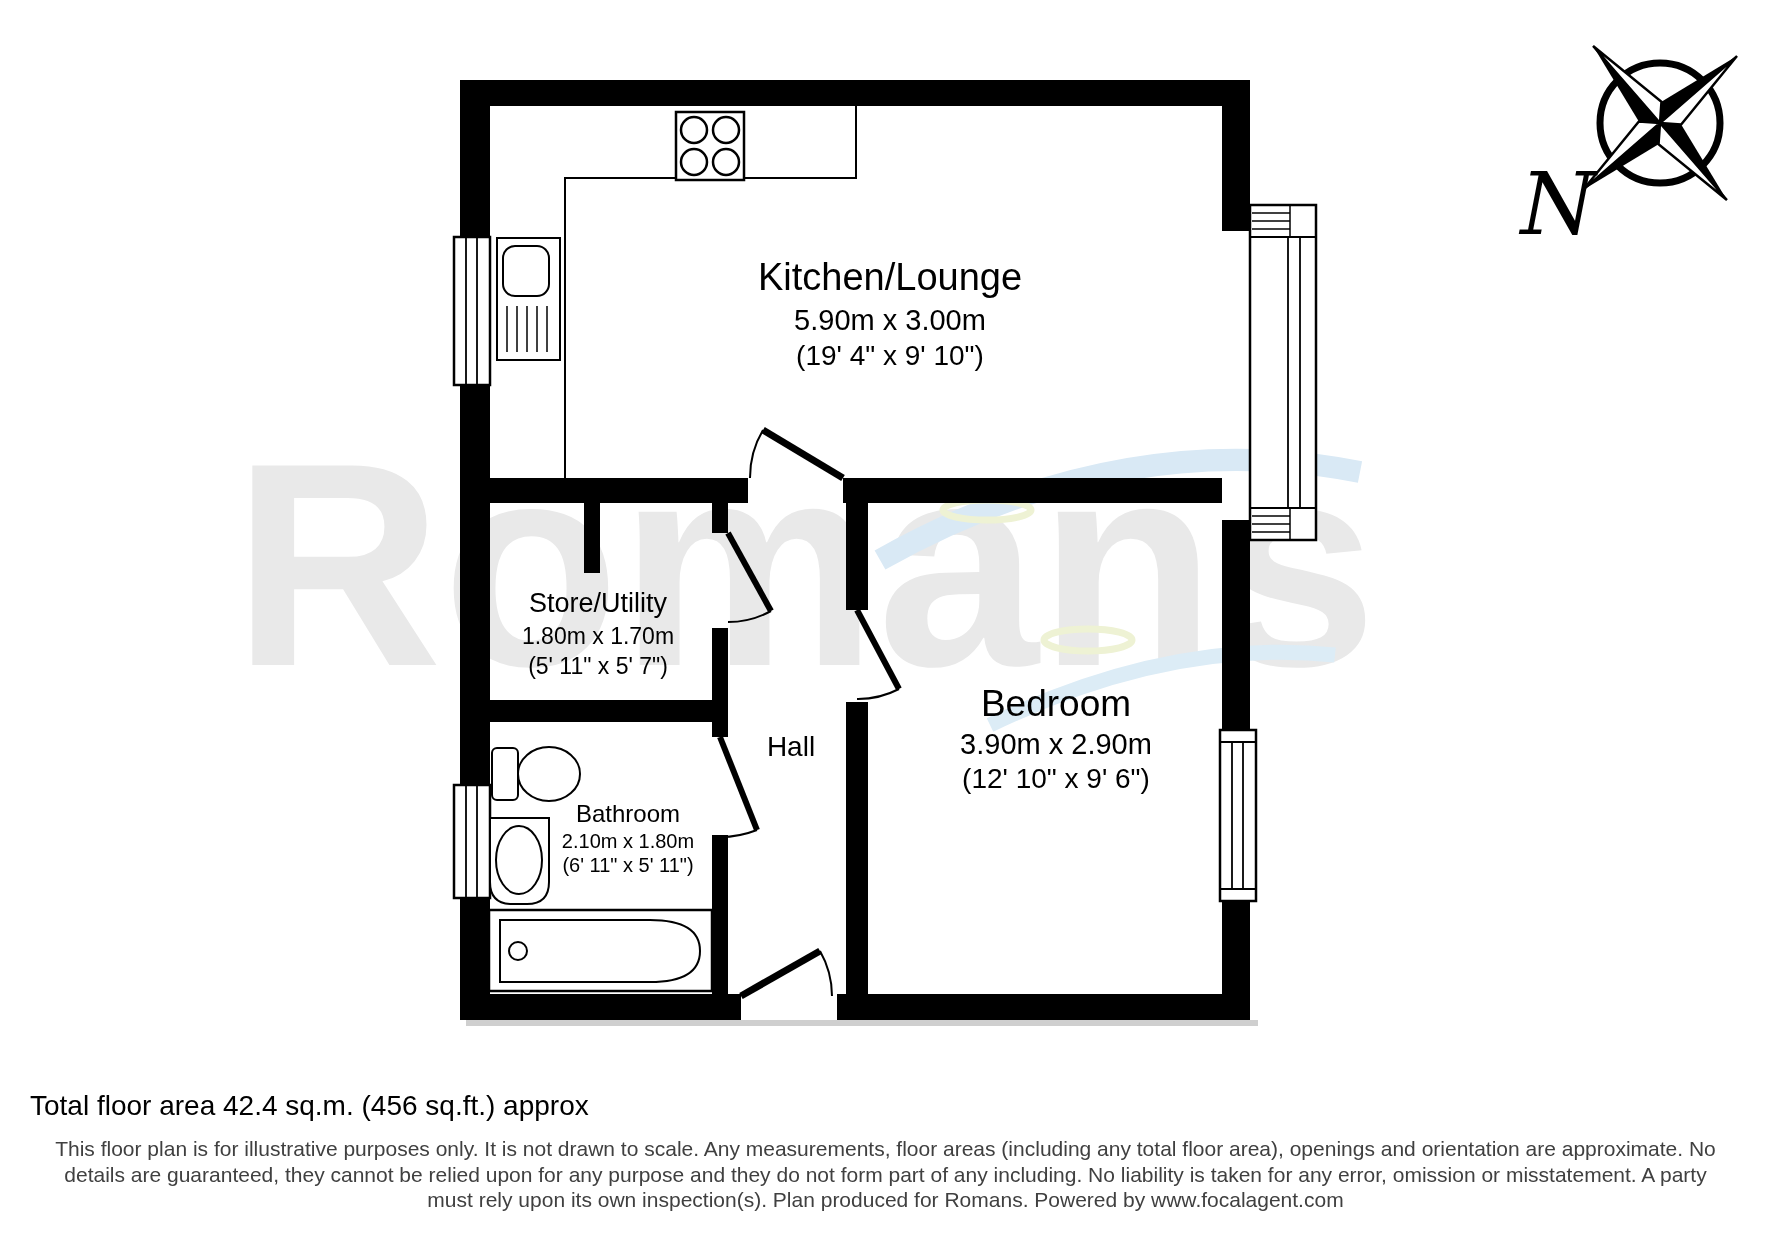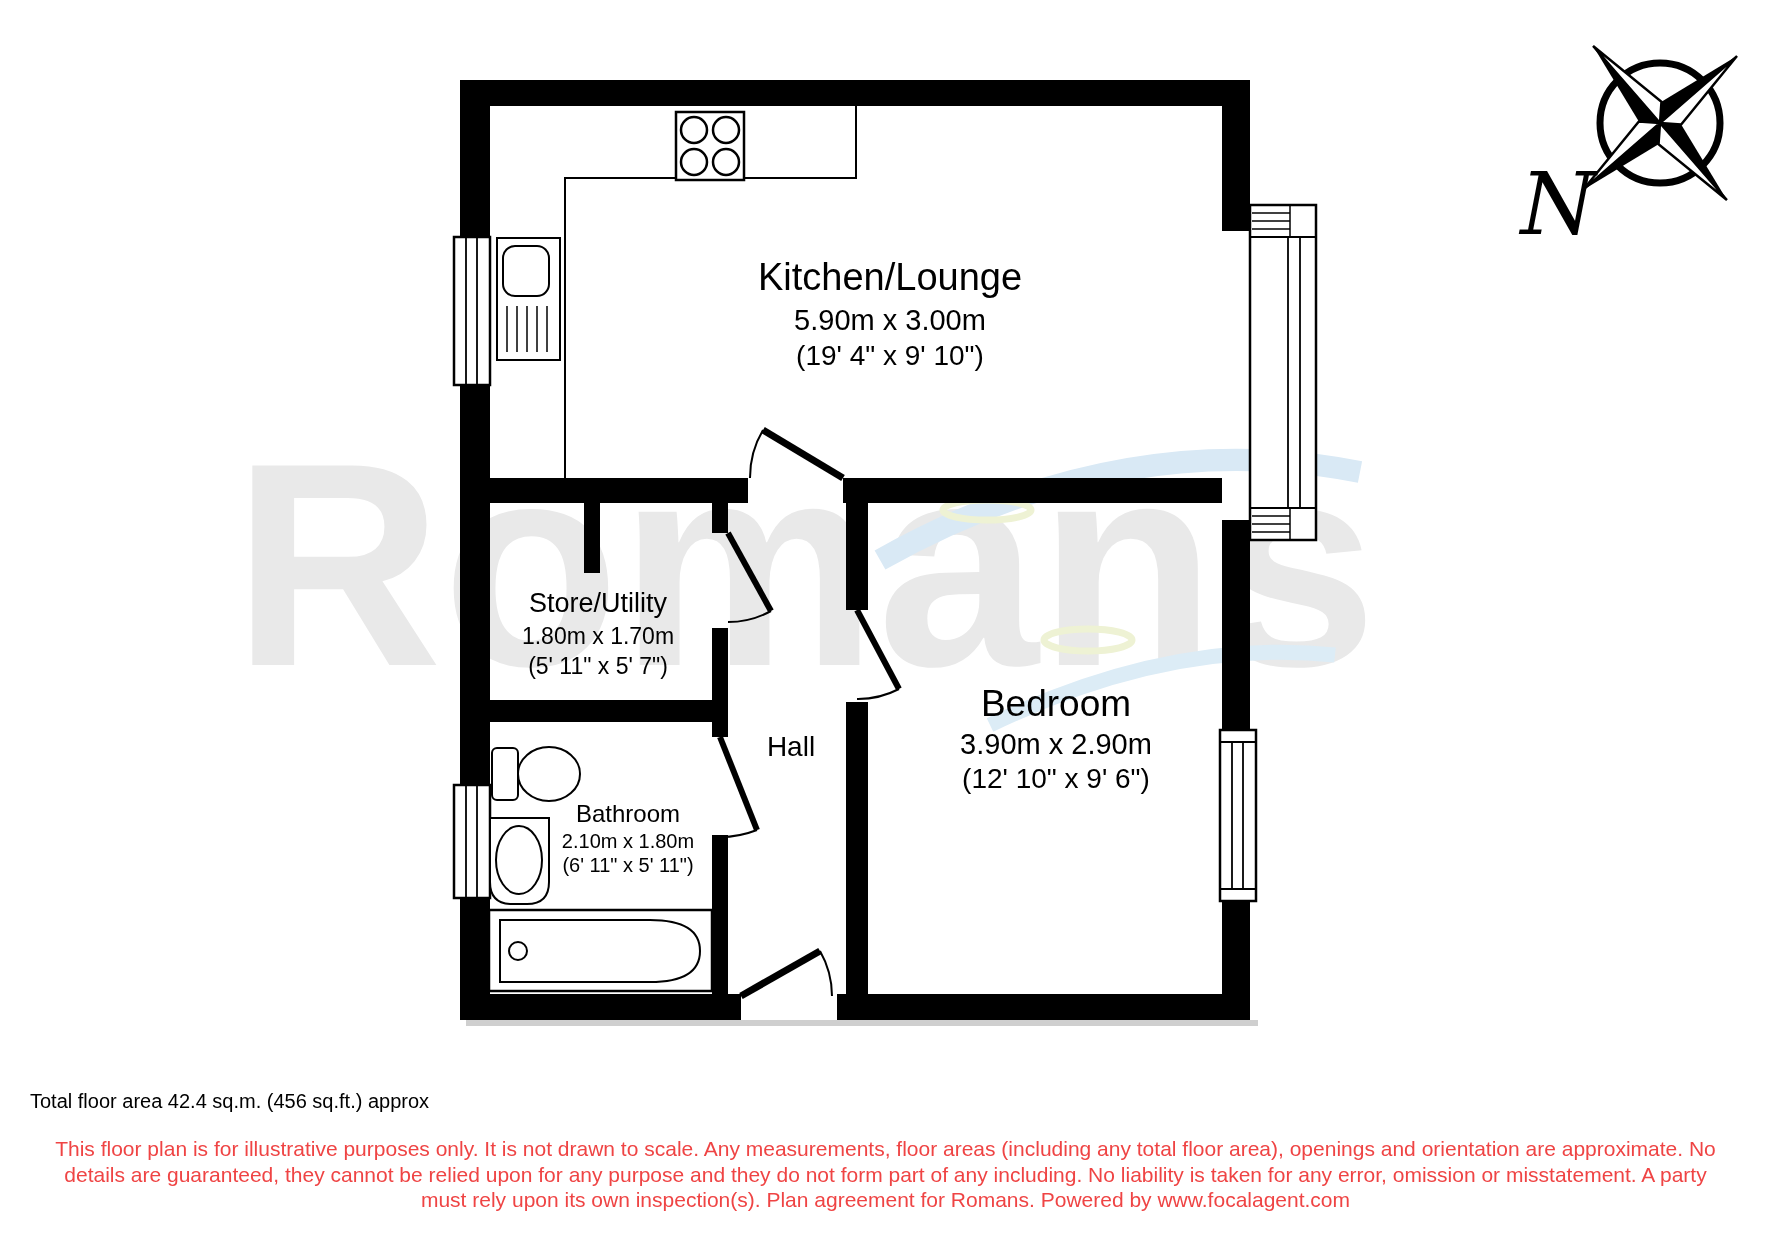--- a/index.html
+++ b/index.html
@@ -1,24 +1,24 @@
 <!DOCTYPE html>
 <html><head>
 <meta charset="utf-8">
 <style>
   html,body{margin:0;padding:0;background:#ffffff;}
   #stage{position:relative;width:1771px;height:1240px;background:#ffffff;overflow:hidden;
          font-family:"Liberation Sans",sans-serif;}
   #plan-svg{position:absolute;left:0;top:0;}
   .room-title{font-family:"Liberation Sans",sans-serif;fill:#000;}
   .room-dims{font-family:"Liberation Sans",sans-serif;fill:#000;}
-  #total-area{position:absolute;left:30px;top:1090px;font-size:20px;color:#000;
+  #total-area{position:absolute;left:30px;top:1090px;font-size:28px;color:#000;
               font-family:"Liberation Sans",sans-serif;}
   #disclaimer{position:absolute;left:0;top:1136px;width:1771px;text-align:center;
-              font-size:21px;line-height:25.5px;color:#ef4444;
+              font-size:21px;line-height:25.5px;color:#404040;
               font-family:"Liberation Sans",sans-serif;}
 </style>
 </head>
 <body>
 
 <div id="stage">
 
 <svg id="plan-svg" width="1771" height="1240" viewBox="0 0 1771 1240">
 
   <g>
@@ -190,16 +190,16 @@
     </g>
     <text x="1558" y="234" text-anchor="middle" font-family="DejaVu Serif, serif" font-style="italic" font-size="86" fill="#000">N</text>
   </g>
 
 </svg>
 
 <div id="total-area">Total floor area 42.4 sq.m. (456 sq.ft.) approx</div>
 <div id="disclaimer">
   <div>This floor plan is for illustrative purposes only. It is not drawn to scale. Any measurements, floor areas (including any total floor area), openings and orientation are approximate. No</div>
   <div>details are guaranteed, they cannot be relied upon for any purpose and they do not form part of any including. No liability is taken for any error, omission or misstatement. A party</div>
-  <div>must rely upon its own inspection(s). Plan agreement for Romans. Powered by www.focalagent.com</div>
+  <div>must rely upon its own inspection(s). Plan produced for Romans. Powered by www.focalagent.com</div>
 </div>
 
 </div>
 
 </body></html>

